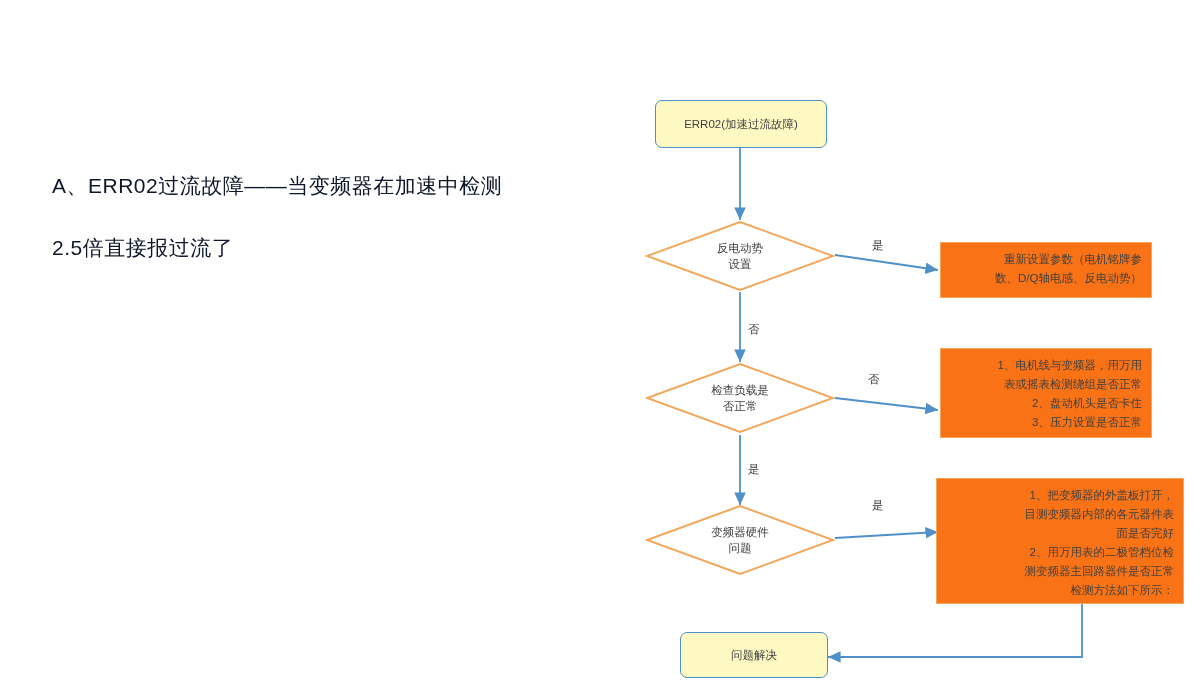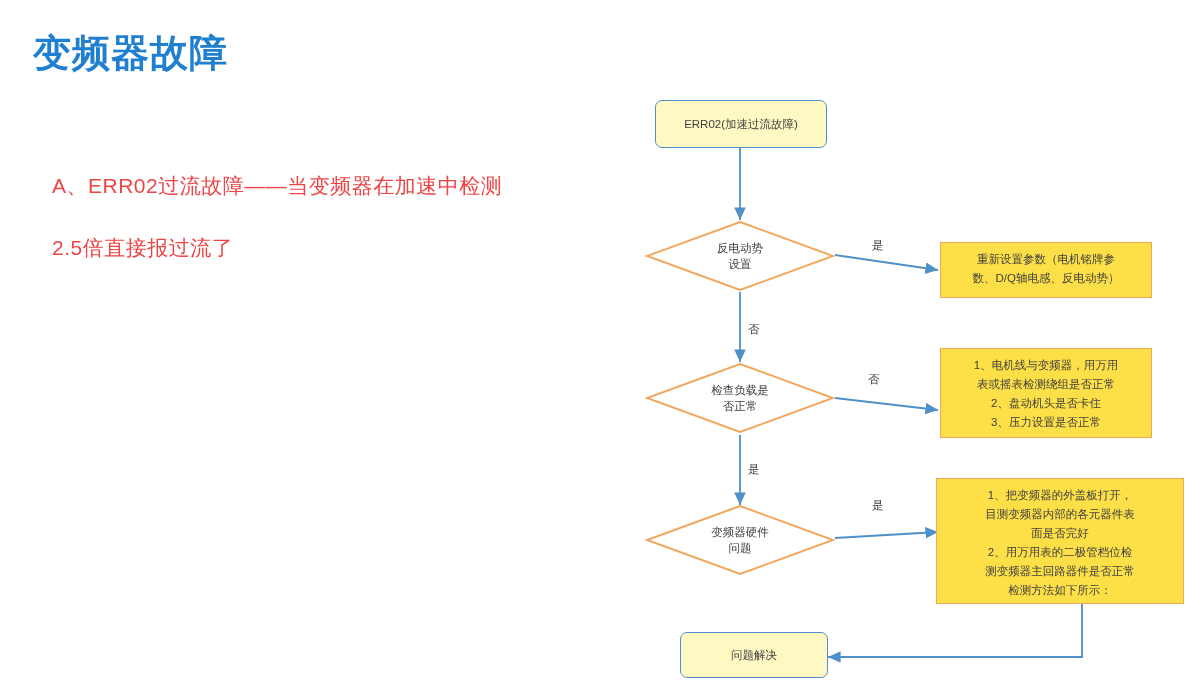--- a/index.html
+++ b/index.html
@@ -29,21 +29,21 @@
     color: #1f7fd0;
     letter-spacing: 1px;
     white-space: nowrap;
   }
   .body-text {
     position: absolute;
     left: 52px;
     top: 155px;
     width: 580px;
     font-size: 21px;
-    color: #ef4444;
+    color: #0f172a;
     line-height: 62px;
     letter-spacing: 0.5px;
   }
   .body-text .line {
     white-space: nowrap;
   }
   
   .chart {
     position: absolute;
     left: 620px;
@@ -89,28 +89,28 @@
     align-items: center;
     justify-content: center;
     text-align: center;
     font-size: 11.5px;
     color: #404040;
     line-height: 1.4;
   }
   
   .note {
     border: 1.3px solid #f2a65a;
-    background: #fde047;
+    background: #f97316;
     box-sizing: border-box;
     padding: 7px 9px;
     font-size: 11.5px;
     color: #404040;
     line-height: 1.65;
     position: absolute;
-    text-align: center;
+    text-align: right;
     display: block;
     white-space: pre-line;
   }
   .edge-label {
     position: absolute;
     font-size: 11.5px;
     color: #404040;
   }
   svg.connectors {
     position: absolute;
@@ -119,21 +119,20 @@
     width: 560px;
     height: 600px;
     overflow: visible;
   }
 </style>
 </head>
 <body>
 
 <div class="slide">
 
-  <div class="title">变频器故障</div>
 
   <div class="body-text">
     <div class="line">A、ERR02过流故障——当变频器在加速中检测</div>
     <div class="line">2.5倍直接报过流了</div>
   </div>
 
   <div class="chart">
 
     <svg class="connectors" viewBox="0 0 560 600">
       <defs>

